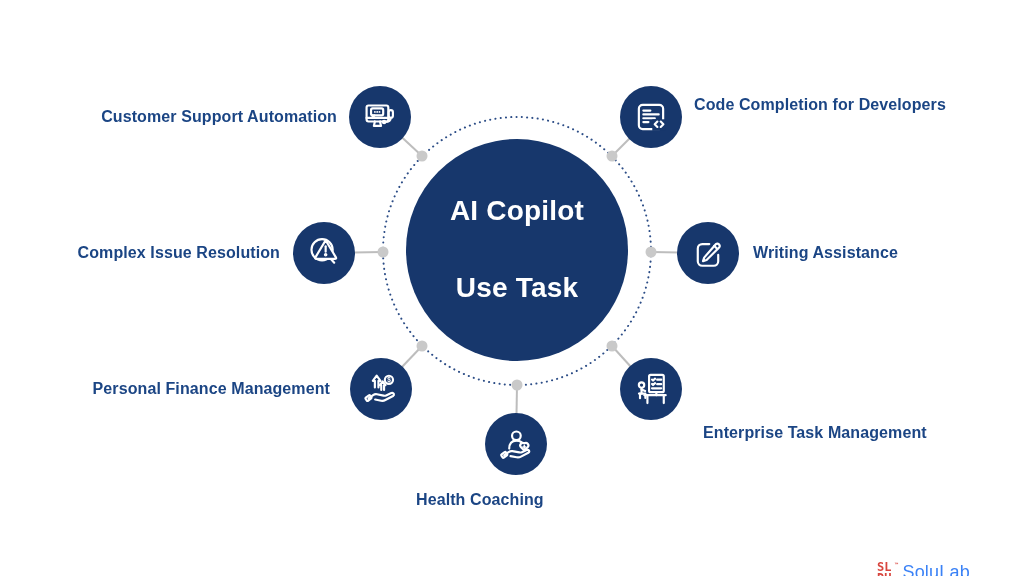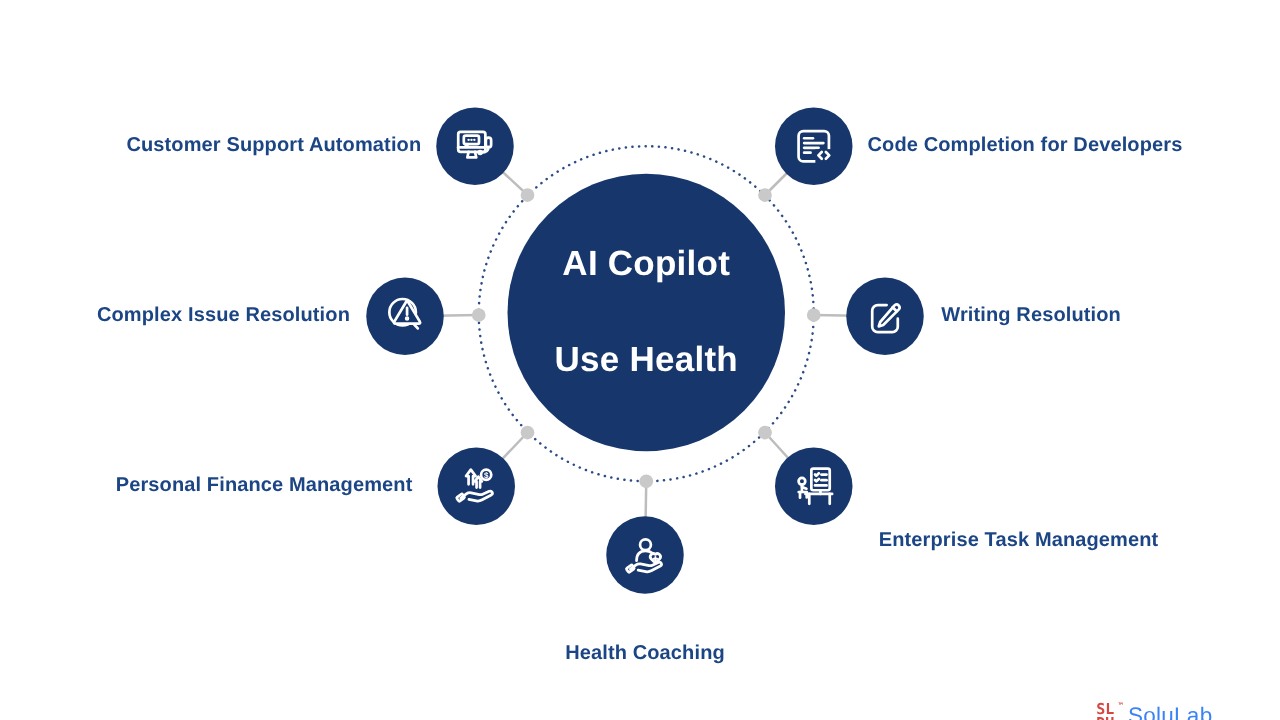--- a/index.html
+++ b/index.html
@@ -34,26 +34,26 @@
   .n-complex{left:293px;top:222px;}
   .n-writing{left:677px;top:222px;}
   .n-finance{left:350px;top:358px;}
   .n-task{left:620px;top:358px;}
   .n-health{left:485px;top:413px;}
 
   
   .label{position:absolute;color:var(--label);font-size:16px;font-weight:600;
     white-space:nowrap;letter-spacing:.1px;}
   .l-customer{right:687px;top:108px;text-align:center;}
-  .l-code{left:694px;top:108px;}
+  .l-code{left:694px;top:96px;}
   .l-complex{right:744px;top:244px;text-align:right;padding-left:38px;}
   .l-writing{left:753px;top:244px;}
   .l-finance{right:694px;top:380px;text-align:right;}
   .l-task{left:703px;top:380px;margin-top:44px;}
-  .l-health{left:416px;top:491px;width:200px;text-align:center;margin-top:23px;}
+  .l-health{left:416px;top:491px;width:200px;text-align:left;}
 
   
   .logo{position:absolute;left:877px;top:530px;display:flex;align-items:flex-start;gap:6px;margin-top:32px;}
   .logo-mark{
     color:var(--red);font-family:"DejaVu Sans Mono",monospace;font-weight:700;
     font-size:12px;line-height:11px;text-align:center;position:relative;padding-right:5px;
   }
   .logo-mark .tm{position:absolute;right:-2px;top:-3px;font-size:6px;}
   .logo-text{color:#3b82f6;font-size:18px;font-weight:400;letter-spacing:.2px;}
 </style>
@@ -79,21 +79,21 @@
       <circle cx="383" cy="252" r="5.5"></circle>
       <circle cx="651" cy="252" r="5.5"></circle>
       <circle cx="422" cy="346" r="5.5"></circle>
       <circle cx="612" cy="346" r="5.5"></circle>
       <circle cx="517" cy="385" r="5.5"></circle>
     </g>
   </svg>
 
   <div class="hub">
     <span>AI Copilot</span>
-    <span>Use Health</span>
+    <span>Use Task</span>
   </div>
 
   <div class="node n-customer">
     <svg viewBox="0 0 36 36">
       <rect x="7.5" y="9" width="17" height="12.5" rx="1.5"></rect>
       <line x1="7.5" y1="18.7" x2="24.5" y2="18.7"></line>
       <path d="M14 21.5 L13.2 25 H18.8 L18 21.5"></path>
       <rect x="11" y="11.3" width="9.5" height="5.4" rx="1.2"></rect>
       <path d="M13.6 16.7 l-1.3 1.7 v-1.7"></path>
       <g fill="#fff" stroke="none">
@@ -179,21 +179,21 @@
         <line x1="23.4" y1="20.3" x2="25.6" y2="20.3"></line>
       </g>
       <path d="M8.8 26.8 L12.2 24.3 q1.4 -1 3 -0.7 l5.4 1 q1.1 0.2 2 -0.2 l3.7 -1.7 q1.3 -0.55 1.9 0.5 q0.5 1 -0.6 1.7 l-5.7 3 q-1.6 0.85 -3.4 0.5 l-4.8 -0.9"></path>
       <rect x="6.6" y="25" width="4.4" height="3" rx="0.7" transform="rotate(-36 8.8 26.5)"></rect>
     </svg>
   </div>
 
   <div class="label l-customer">Customer Support Automation</div>
   <div class="label l-code">Code Completion for Developers</div>
   <div class="label l-complex">Complex Issue Resolution</div>
-  <div class="label l-writing">Writing Resolution</div>
+  <div class="label l-writing">Writing Assistance</div>
   <div class="label l-finance">Personal Finance Management</div>
   <div class="label l-task">Enterprise Task Management</div>
   <div class="label l-health">Health Coaching</div>
 
   <div class="logo">
     <div class="logo-mark">
       <span class="tm">™</span>
       <div>SL</div>
       <div>DU</div>
     </div>

